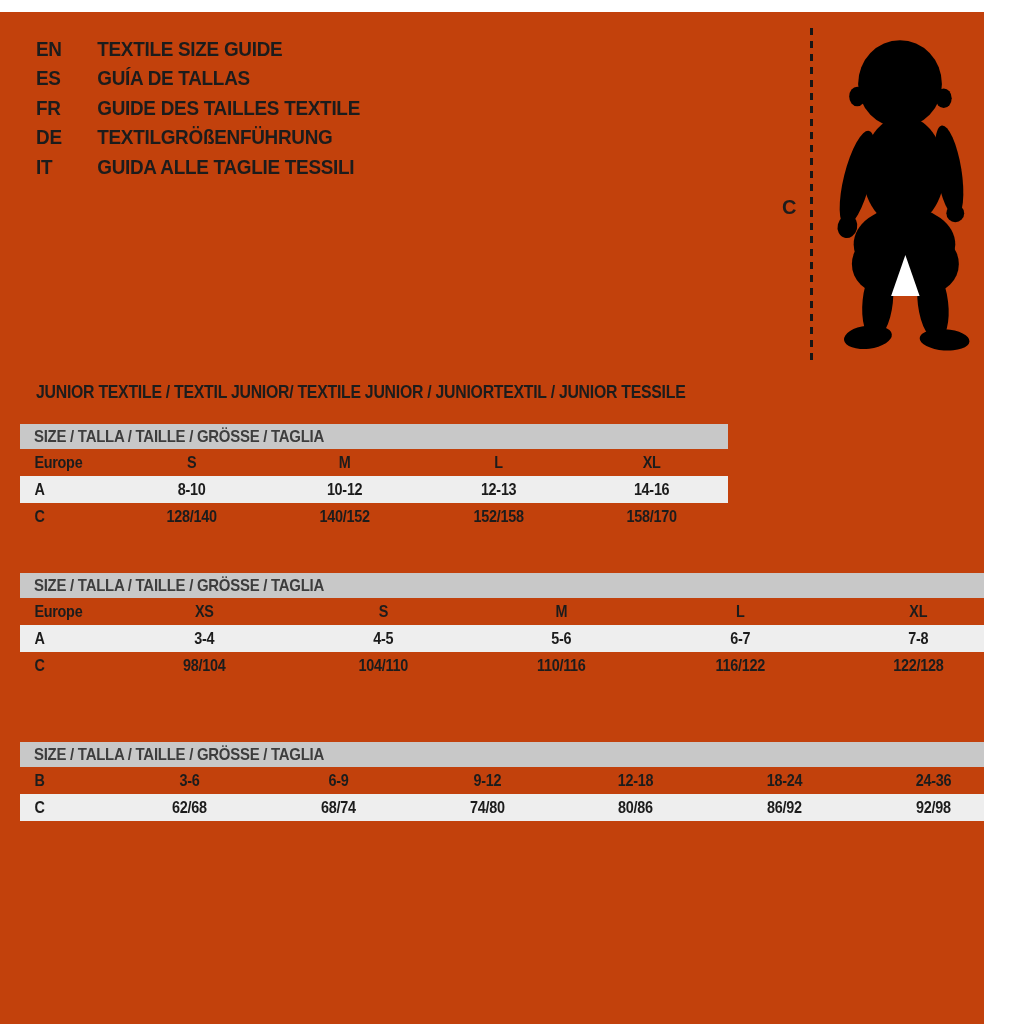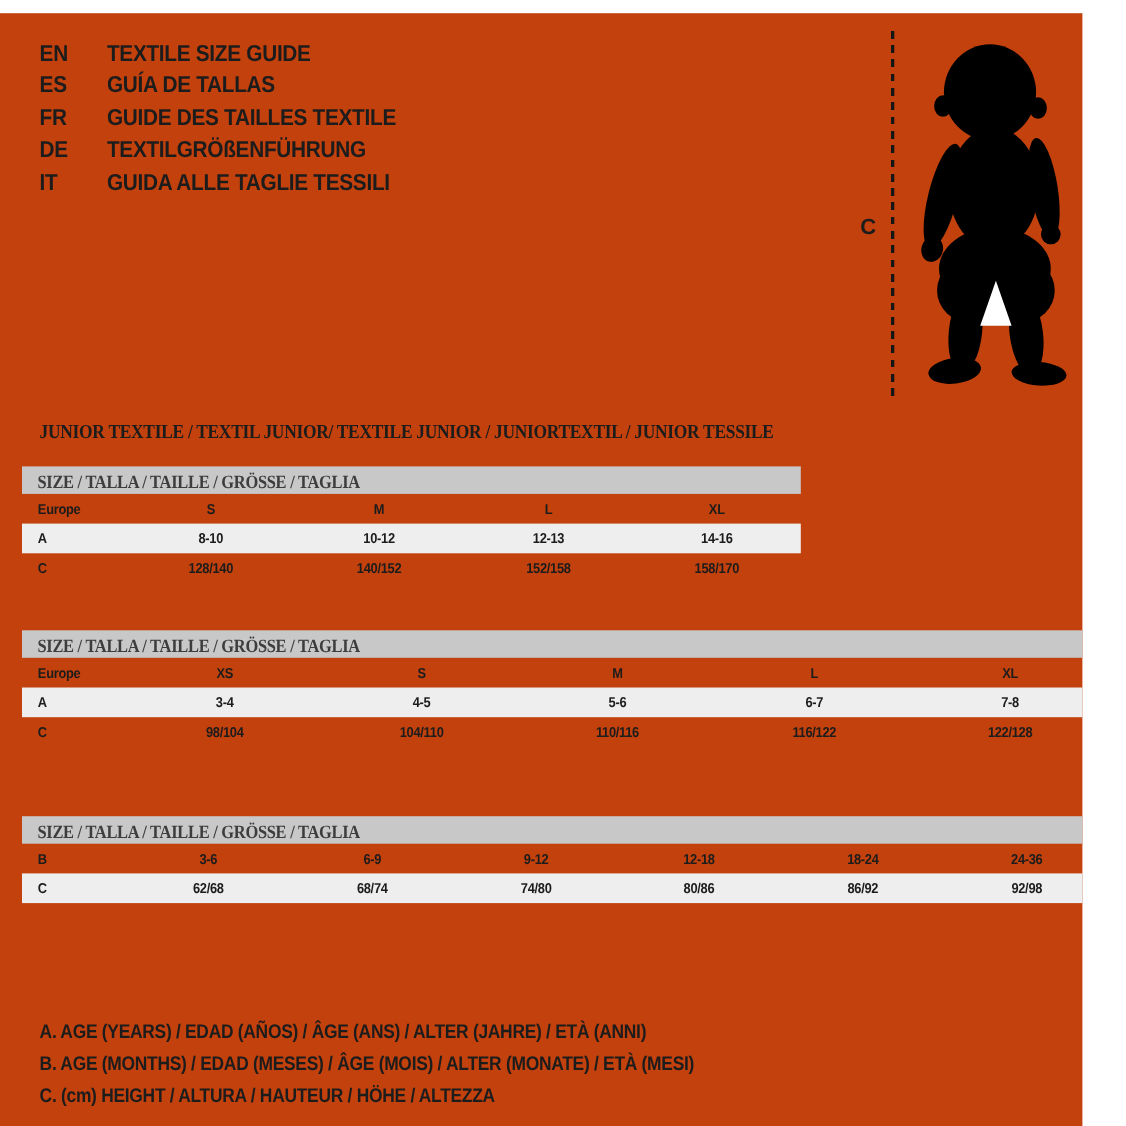--- a/index.html
+++ b/index.html
@@ -57,56 +57,55 @@
     width: 156px; height: 345px;
     color: var(--silhouette);
   }
 
   
   .section { position: absolute; left: 20px; }
   .section-junior   { top: 366px; width: 708px; }
   .section-children { top: 544px; width: 988px; }
   .section-babies   { top: 722px; width: 988px; }
 
-  .tbl-title { margin-left: 16px; font-family: Liberation Serif, serif; }
+  .tbl-title { margin-left: 16px; }
   .tbl-title-line {
     line-height: 29px;
     font-size: 18px;
     letter-spacing: -0.3px;
     white-space: nowrap;
     transform: scaleX(0.88);
     transform-origin: left center;
   }
   .tbl-title-line sub { font-size: 0.62em; vertical-align: -0.25em; }
 
   .band {
     height: 25px;
     background: var(--band-bg);
     display: flex;
-    align-items: flex-end;
+    align-items: center;
     padding-left: 14px;
     overflow: hidden;
-    font-family: Liberation Serif, serif;
   }
   .section-junior .band, .section-children .band { margin-top: 17px; }
   .section-babies .band { margin-top: 8px; }
   .band-text {
     font-size: 17px;
     color: var(--band-text);
     letter-spacing: -0.3px;
     white-space: nowrap;
     transform: scaleX(0.88);
     transform-origin: left center;
   }
 
   .trow {
     display: flex;
     height: 27px;
     align-items: center;
-    font-size: 13px;
+    font-size: 16px;
   }
   .trow.shaded { background: var(--alt-row-bg); }
   .tcell {
     flex: 1 1 0;
     text-align: center;
     letter-spacing: -0.3px;
     transform: scaleX(0.9);
     transform-origin: center center;
     white-space: nowrap;
   }
@@ -260,19 +259,14 @@
           <div class="tcell">62/68</div>
           <div class="tcell">68/74</div>
           <div class="tcell">74/80</div>
           <div class="tcell">80/86</div>
           <div class="tcell">86/92</div>
           <div class="tcell">92/98</div>
         </div>
       </div>
   </div>
 
-  <div class="footnotes">
-    <div class="footnote">A. AGE (YEARS) / EDAD (AÑOS) / ÂGE (ANS) / ALTER (JAHRE) / ETÀ (ANNI)</div>
-    <div class="footnote">B. AGE (MONTHS) / EDAD (MESES) / ÂGE (MOIS) / ALTER (MONATE) / ETÀ (MESI)</div>
-    <div class="footnote">C. (cm) HEIGHT / ALTURA / HAUTEUR / HÖHE / ALTEZZA</div>
-  </div>
 
 </div>
 
 </body></html>

